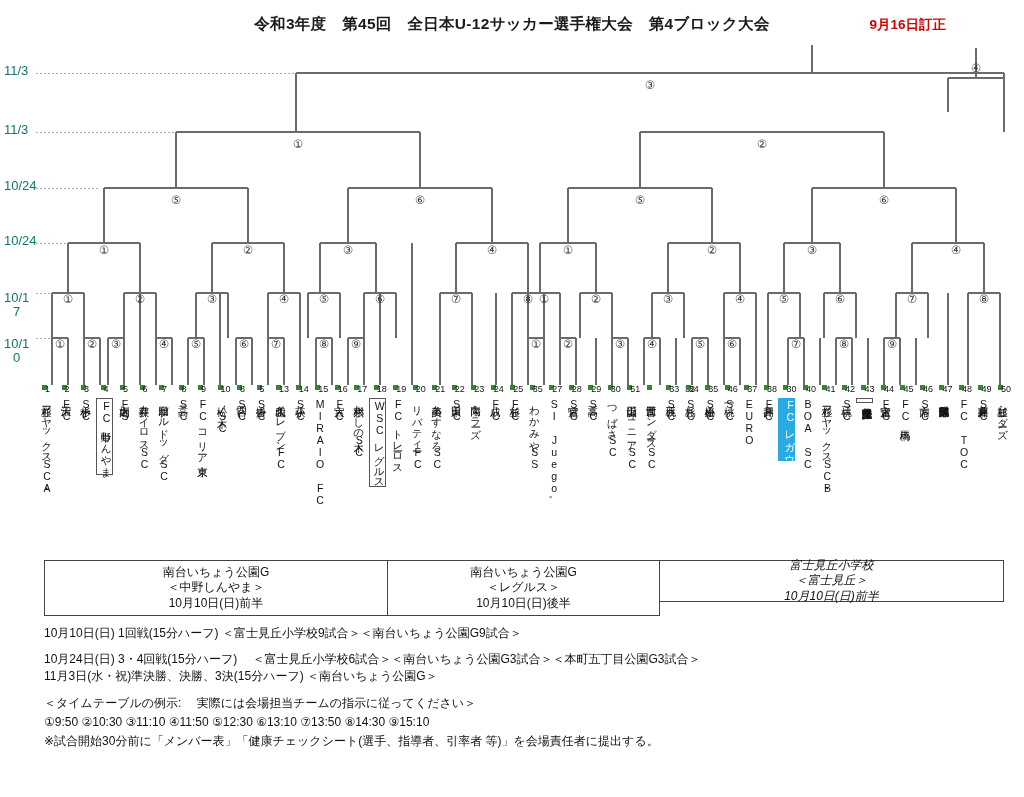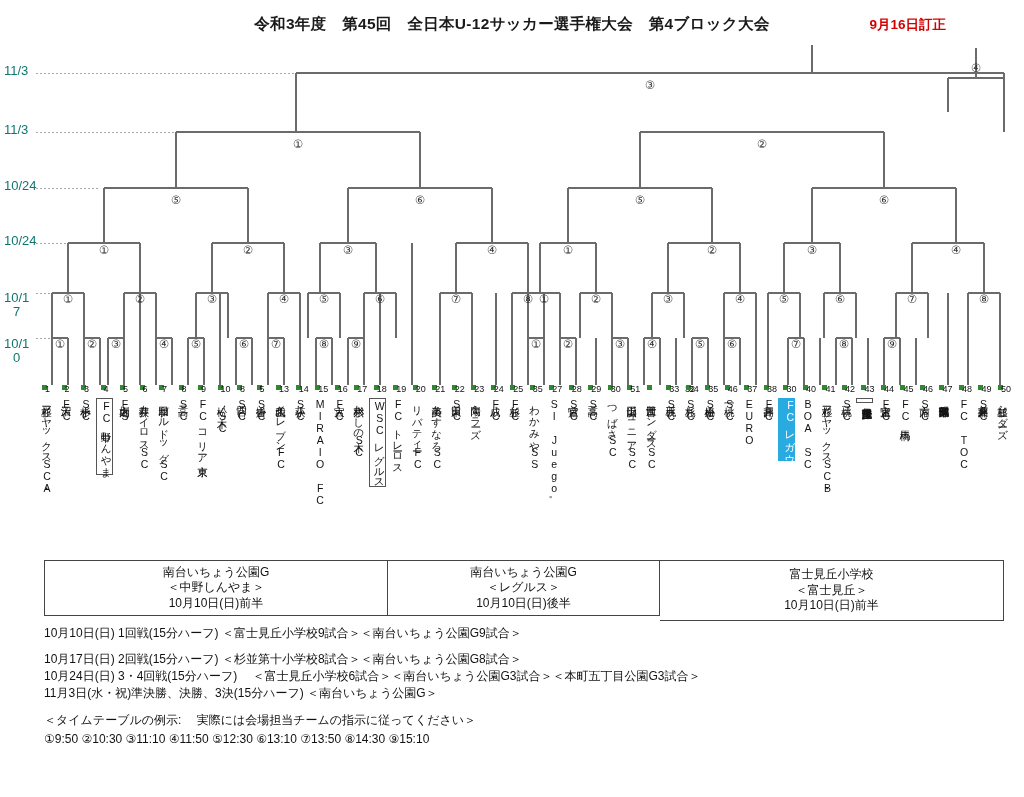--- a/index.html
+++ b/index.html
@@ -563,28 +563,28 @@
 <div class="venuebox" style="left:44px; top:560px; width:344px; height:56px;">
   <span class="vline">南台いちょう公園G</span>
   <span class="vline">＜中野しんやま＞</span>
   <span class="vline">10月10日(日)前半</span>
 </div>
 <div class="venuebox" style="left:388px; top:560px; width:272px; height:56px; border-left:none;">
   <span class="vline">南台いちょう公園G</span>
   <span class="vline">＜レグルス＞</span>
   <span class="vline">10月10日(日)後半</span>
 </div>
-<div class="venuebox" style="left:660px; top:560px; width:344px; height:61px; border-left:none;">
+<div class="venuebox" style="left:660px; top:560px; width:344px; height:42px; border-left:none;font-style:italic;">
   <span class="vline">富士見丘小学校</span>
   <span class="vline">＜富士見丘＞</span>
   <span class="vline">10月10日(日)前半</span>
 </div>
 
 <div id="notes">
   <div class="note">10月10日(日)  1回戦(15分ハーフ)  ＜富士見丘小学校9試合＞＜南台いちょう公園G9試合＞</div>
   <div class="gap"></div>
-  <div class="note">10月17日(日)  2回戦(15分ハーフ)  ＜杉並第十小学校8試合＞＜南台いちょう公園G8試合＞</div>
   <div class="note">10月24日(日)  3・4回戦(15分ハーフ)　 ＜富士見丘小学校6試合＞＜南台いちょう公園G3試合＞＜本町五丁目公園G3試合＞</div>
   <div class="note">11月3日(水・祝)準決勝、決勝、3決(15分ハーフ)  ＜南台いちょう公園G＞</div>
   <div class="gap"></div>
   <div class="note tt">＜タイムテーブルの例示:　 実際には会場担当チームの指示に従ってください＞</div>
   <div class="note tt">①9:50  ②10:30  ③11:10  ④11:50  ⑤12:30  ⑥13:10  ⑦13:50  ⑧14:30  ⑨15:10</div>
+  <div class="note tt">※試合開始30分前に「メンバー表」「健康チェックシート(選手、指導者、引率者 等)」を会場責任者に提出する。</div>
 </div>
 
 </body></html>

